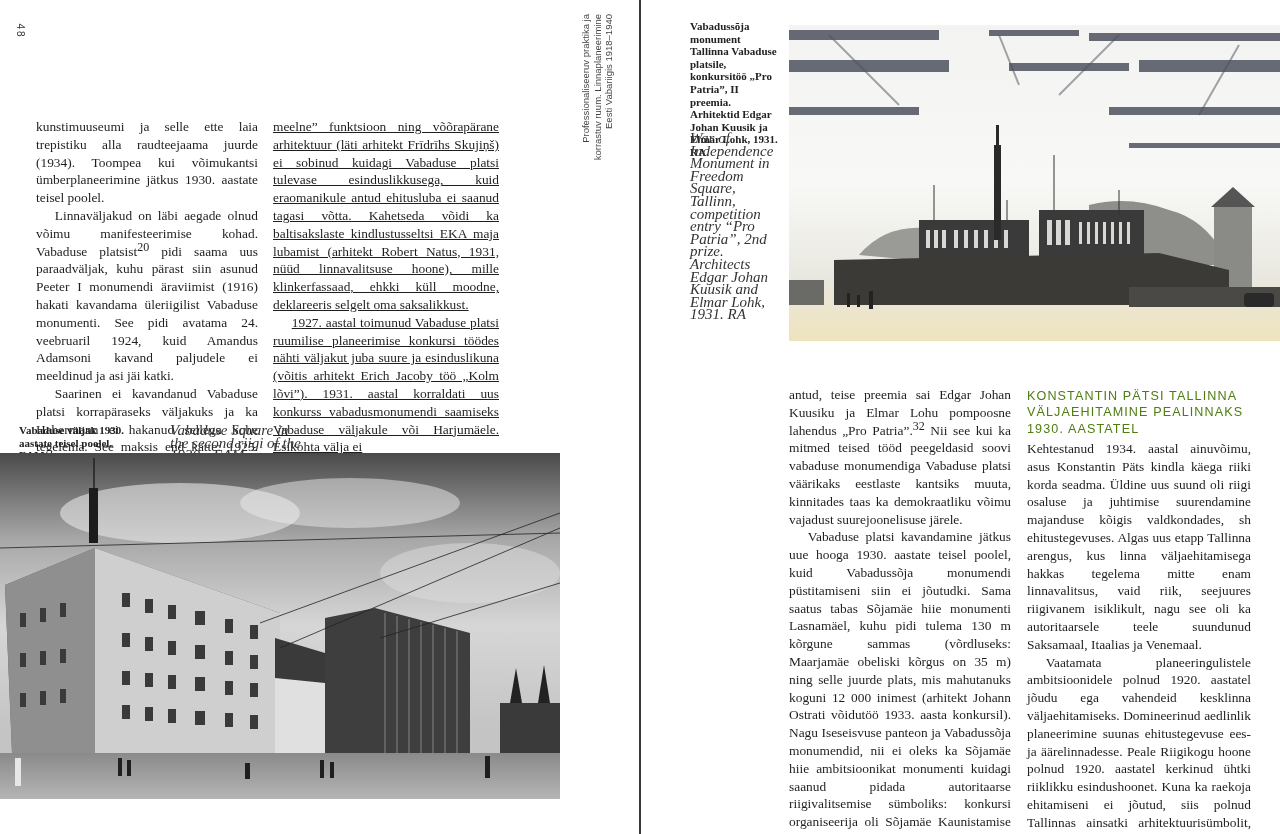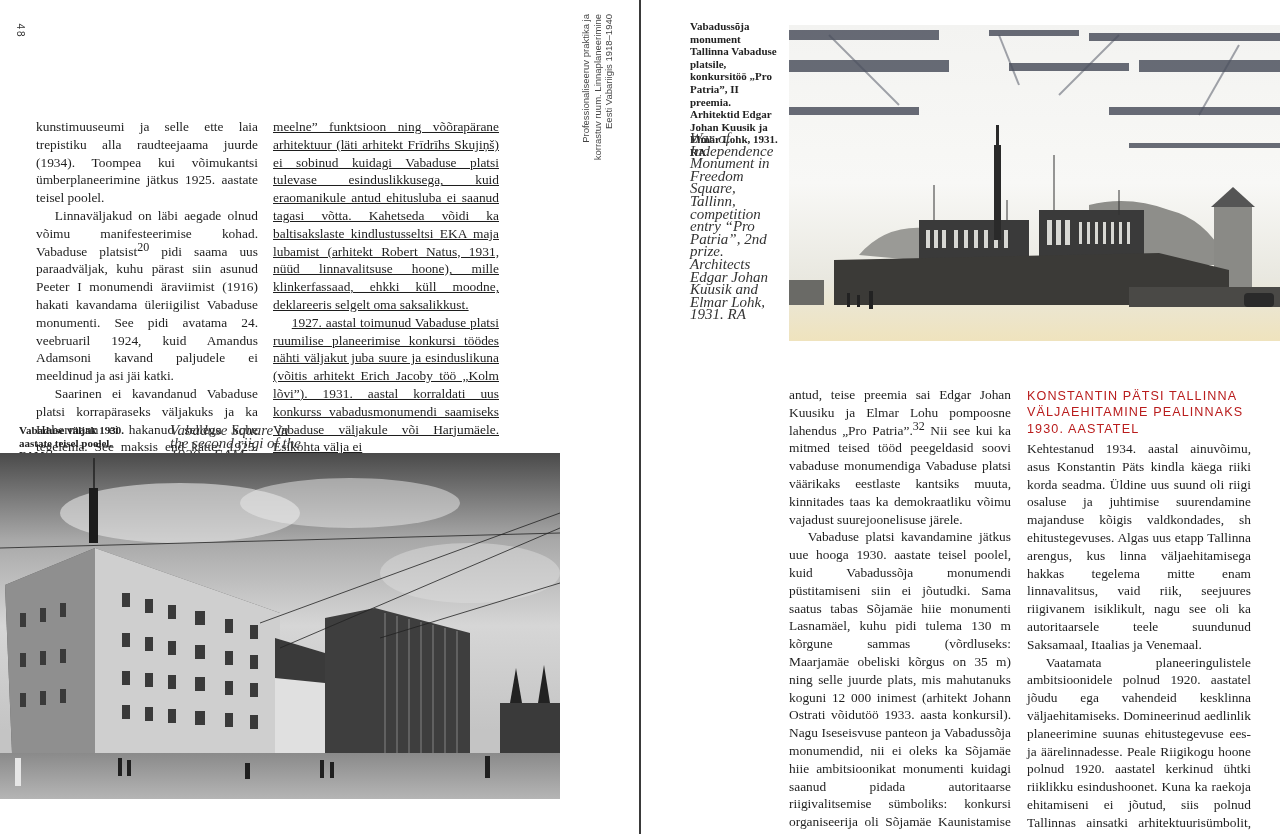--- a/index.html
+++ b/index.html
@@ -36,21 +36,21 @@
     .col sup { font-size: 12px; line-height: 0; vertical-align: super; }
     #col1 { left: 36px; top: 118px; width: 222px; }
     #col2 { left: 273px; top: 118px; width: 226px; text-decoration: underline; }
     #col3 { left: 789px; top: 386px; width: 222px; }
     #col4 { left: 1027px; top: 440px; width: 224px; }
 
     .section-heading {
       position: absolute; left: 1027px; top: 388px; width: 230px;
       font-family: "Liberation Sans", "DejaVu Sans", sans-serif;
       font-size: 12.6px; line-height: 16.4px; letter-spacing: 1.1px;
-      color: #b91c1c; text-transform: uppercase;
+      color: #4d7c0f; text-transform: uppercase;
     }
 
     .caption-et {
       position: absolute; font-weight: bold; font-size: 11px; line-height: 12.6px; color: #222;
     }
     .caption-en {
       position: absolute; font-style: italic; font-size: 15px; line-height: 12.6px; color: #333;
     }
     #cap1-et { left: 19px; top: 424px; width: 120px; }
     #cap1-en { left: 170px; top: 424px; width: 140px; }
@@ -76,21 +76,21 @@
 <div class="page-number">48</div>
 <div class="running-head">
   <div class="rot">
     <div>Professionaliseeruv praktika ja</div>
     <div>korrastuv ruum. Linnaplaneerimine</div>
     <div>Eesti Vabariigis 1918–1940</div>
   </div>
 </div>
 
 <div class="col" id="col1">
-  <p>kunstimuuseumi ja selle ette laia trepistiku alla raudteejaama juurde (1934). Toompea kui võimukantsi ümberplaneerimine jätkus 1925. aastate teisel poolel.</p>
+  <p>kunstimuuseumi ja selle ette laia trepistiku alla raudteejaama juurde (1934). Toompea kui võimukantsi ümberplaneerimine jätkus 1930. aastate teisel poolel.</p>
   <p class="indent"><span>Linnaväljakud on läbi aegade olnud võimu manifesteerimise kohad. Vabaduse platsist</span><sup>20</sup><span> pidi saama uus paraadväljak, kuhu pärast siin asunud Peeter I monumendi äraviimist (1916) hakati kavandama üleriigilist Vabaduse monumenti. See pidi avatama 24. veebruaril 1924, kuid Amandus Adamsoni kavand paljudele ei meeldinud ja asi jäi katki.</span></p>
   <p class="indent">Saarinen ei kavandanud Vabaduse platsi korrapäraseks väljakuks ja ka Habermann ei hakanud sellega kohe tegelema. See maksis end kätte: 1925. aastal ehitatud kino- ja restorani Gloria Palace madalus, „kerge-</p>
 </div>
 
 <div class="col" id="col2">
   <p>meelne” funktsioon ning võõrapärane arhitektuur (läti arhitekt Frīdrīhs Skujiņš) ei sobinud kuidagi Vabaduse platsi tulevase esinduslikkusega, kuid eraomanikule antud ehitusluba ei saanud tagasi võtta. Kahetseda võidi ka baltisakslaste kindlustusseltsi EKA maja lubamist (arhitekt Robert Natus, 1931, nüüd linnavalitsuse hoone), mille klinkerfassaad, ehkki küll moodne, deklareeris selgelt oma saksalikkust.</p>
   <p class="indent">1927. aastal toimunud Vabaduse platsi ruumilise planeerimise konkursi töödes nähti väljakut juba suure ja esinduslikuna (võitis arhitekt Erich Jacoby töö „Kolm lõvi”). 1931. aastal korraldati uus konkurss vabadusmonumendi saamiseks Vabaduse väljakule või Harjumäele. Esikohta välja ei</p>
 </div>
 
 <div class="caption-et" id="cap1-et">Vabaduse väljak 1930. aastate teisel poolel. EAM</div>

